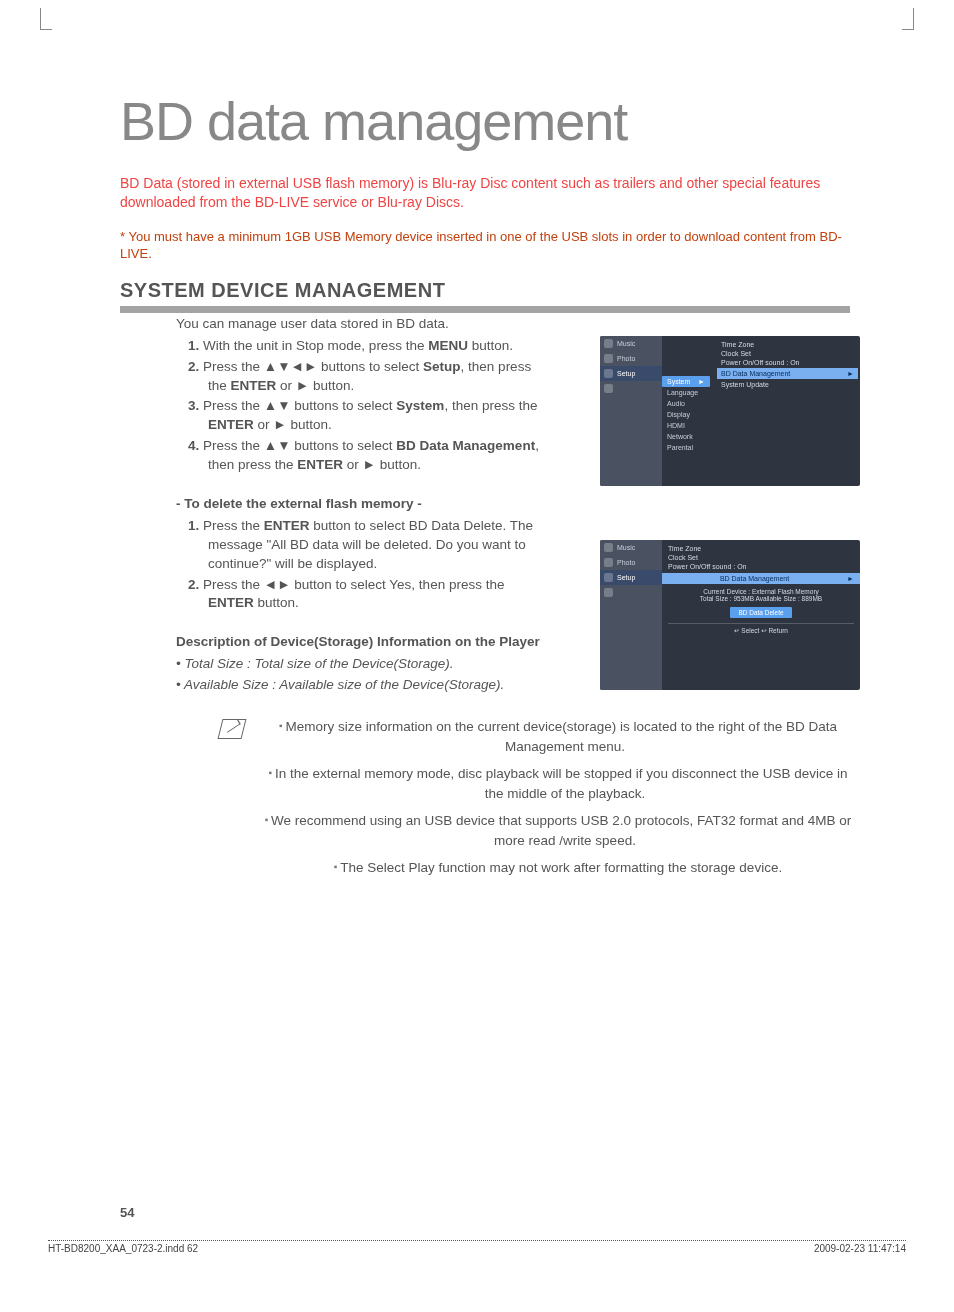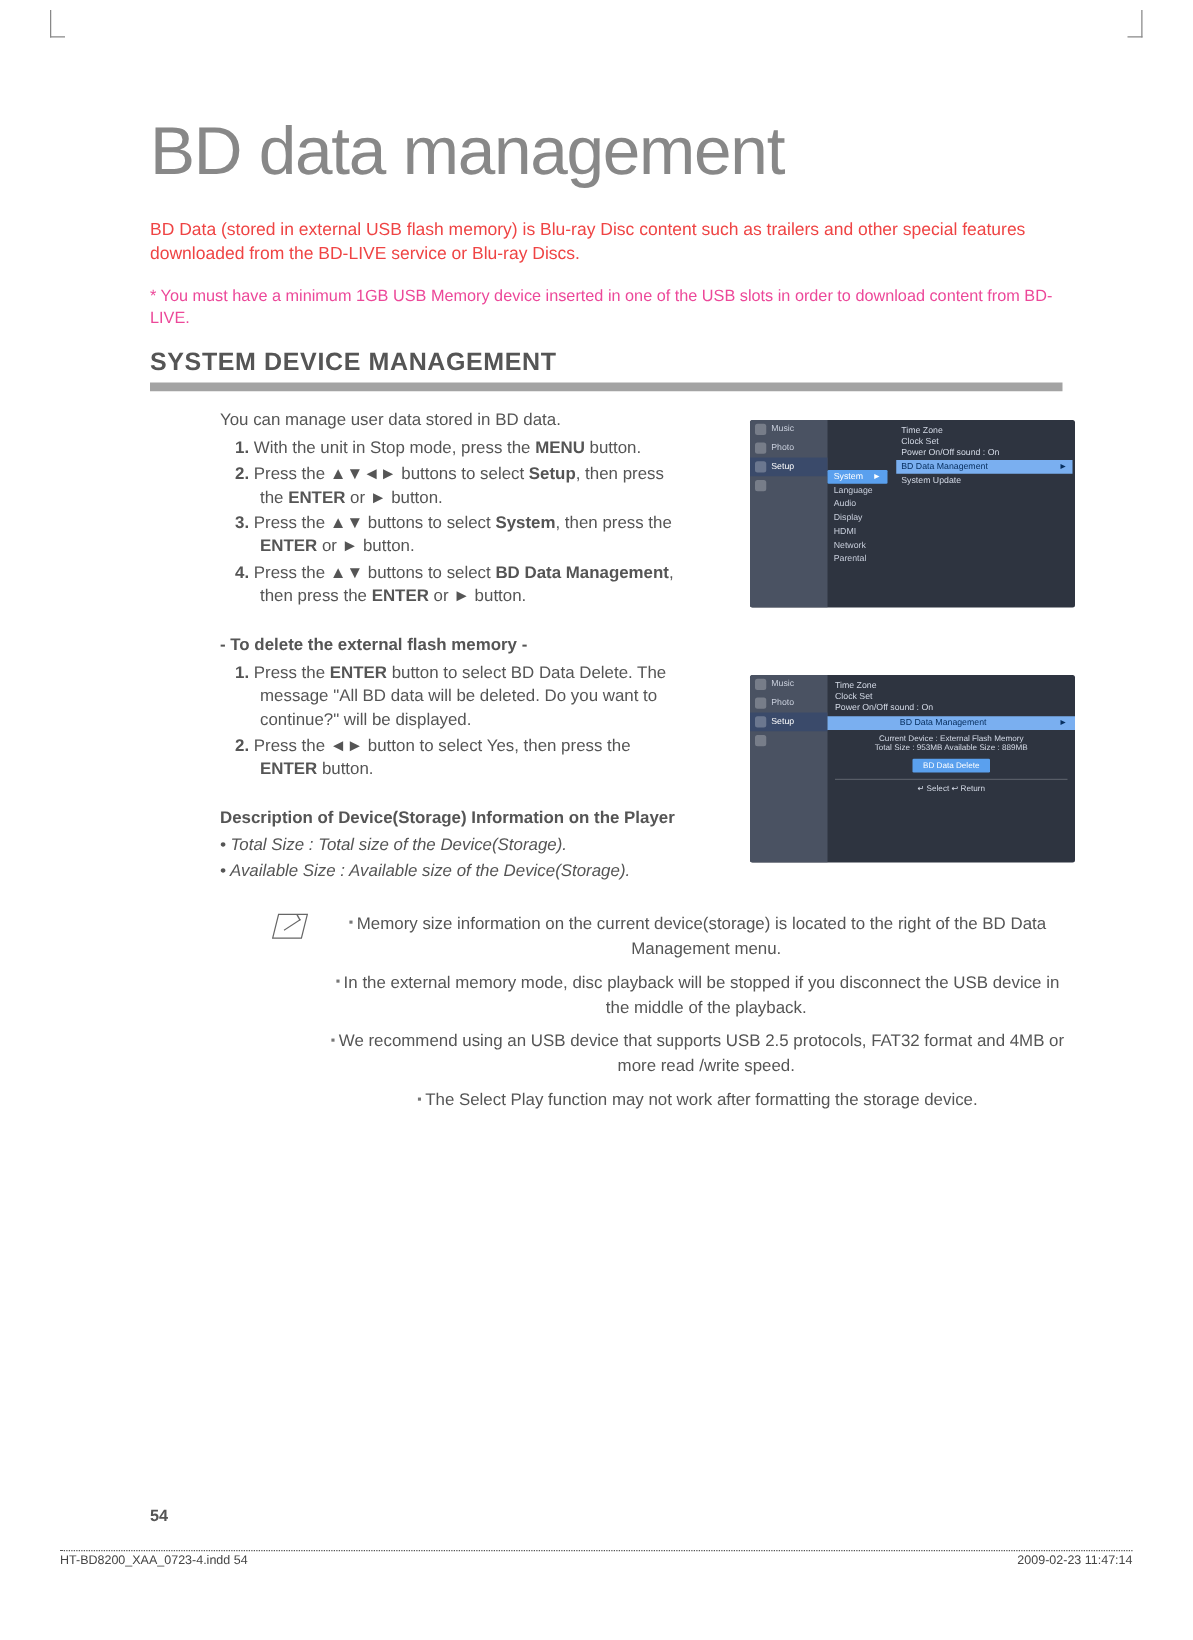--- a/index.html
+++ b/index.html
@@ -34,35 +34,35 @@
     letter-spacing: -1px;
     margin-bottom: 22px;
   }
   .intro p {
     font-size: 14px;
     line-height: 1.35;
     color: #ef4444;
   }
   .footnote {
     font-size: 13px;
-    color: #ec4899;
+    color: #c2410c;
     margin-top: 16px;
     line-height: 1.35;
   }
   h2.section {
     font-size: 20px;
     font-weight: bold;
     color: #555;
     margin-top: 16px;
     border-bottom: 7px solid #a3a3a3;
     padding-bottom: 4px;
     letter-spacing: 0.5px;
   }
   .body-text {
-    margin-top: 14px;
+    margin-top: 2px;
     margin-left: 56px;
     font-size: 13.5px;
     color: #555;
     line-height: 1.4;
   }
   .body-text p { margin-bottom: 3px; width: 370px; }
   .body-text .step { padding-left: 32px; text-indent: -20px; width: 370px; margin-bottom: 2px;}
   .body-text .b { font-weight: bold; }
   .subhead { font-weight: bold; margin-top: 20px; margin-bottom: 4px; }
   .bullets li { list-style: none; padding-left: 10px; text-indent: -10px; margin-bottom: 2px; font-style: italic;}
@@ -291,25 +291,25 @@
       <span class="sc2-btn">BD Data Delete</span>
       <div class="sc2-foot">↵ Select        ↩ Return</div>
     </div>
   </div>
 
   <div class="note-block">
     <div class="note-icon"></div>
     <ul class="note-list">
       <li>Memory size information on the current device(storage) is located to the right of the BD Data Management menu.</li>
       <li>In the external memory mode, disc playback will be stopped if you disconnect the USB device in the middle of the playback.</li>
-      <li>We recommend using an USB device that supports USB 2.5 protocols, FAT32 format and 4MB or more read /write speed.</li>
+      <li>We recommend using an USB device that supports USB 2.0 protocols, FAT32 format and 4MB or more read /write speed.</li>
       <li>The Select Play function may not work after formatting the storage device.</li>
     </ul>
   </div>
 
 </div>
 
 <div class="page-num">54</div>
 
 <div class="footer-line">
-  <span>HT-BD8200_XAA_0723-4.indd   54</span>
+  <span>HT-BD8200_XAA_0723-2.indd   62</span>
   <span>2009-02-23     11:47:14</span>
 </div>
 
 </body></html>

